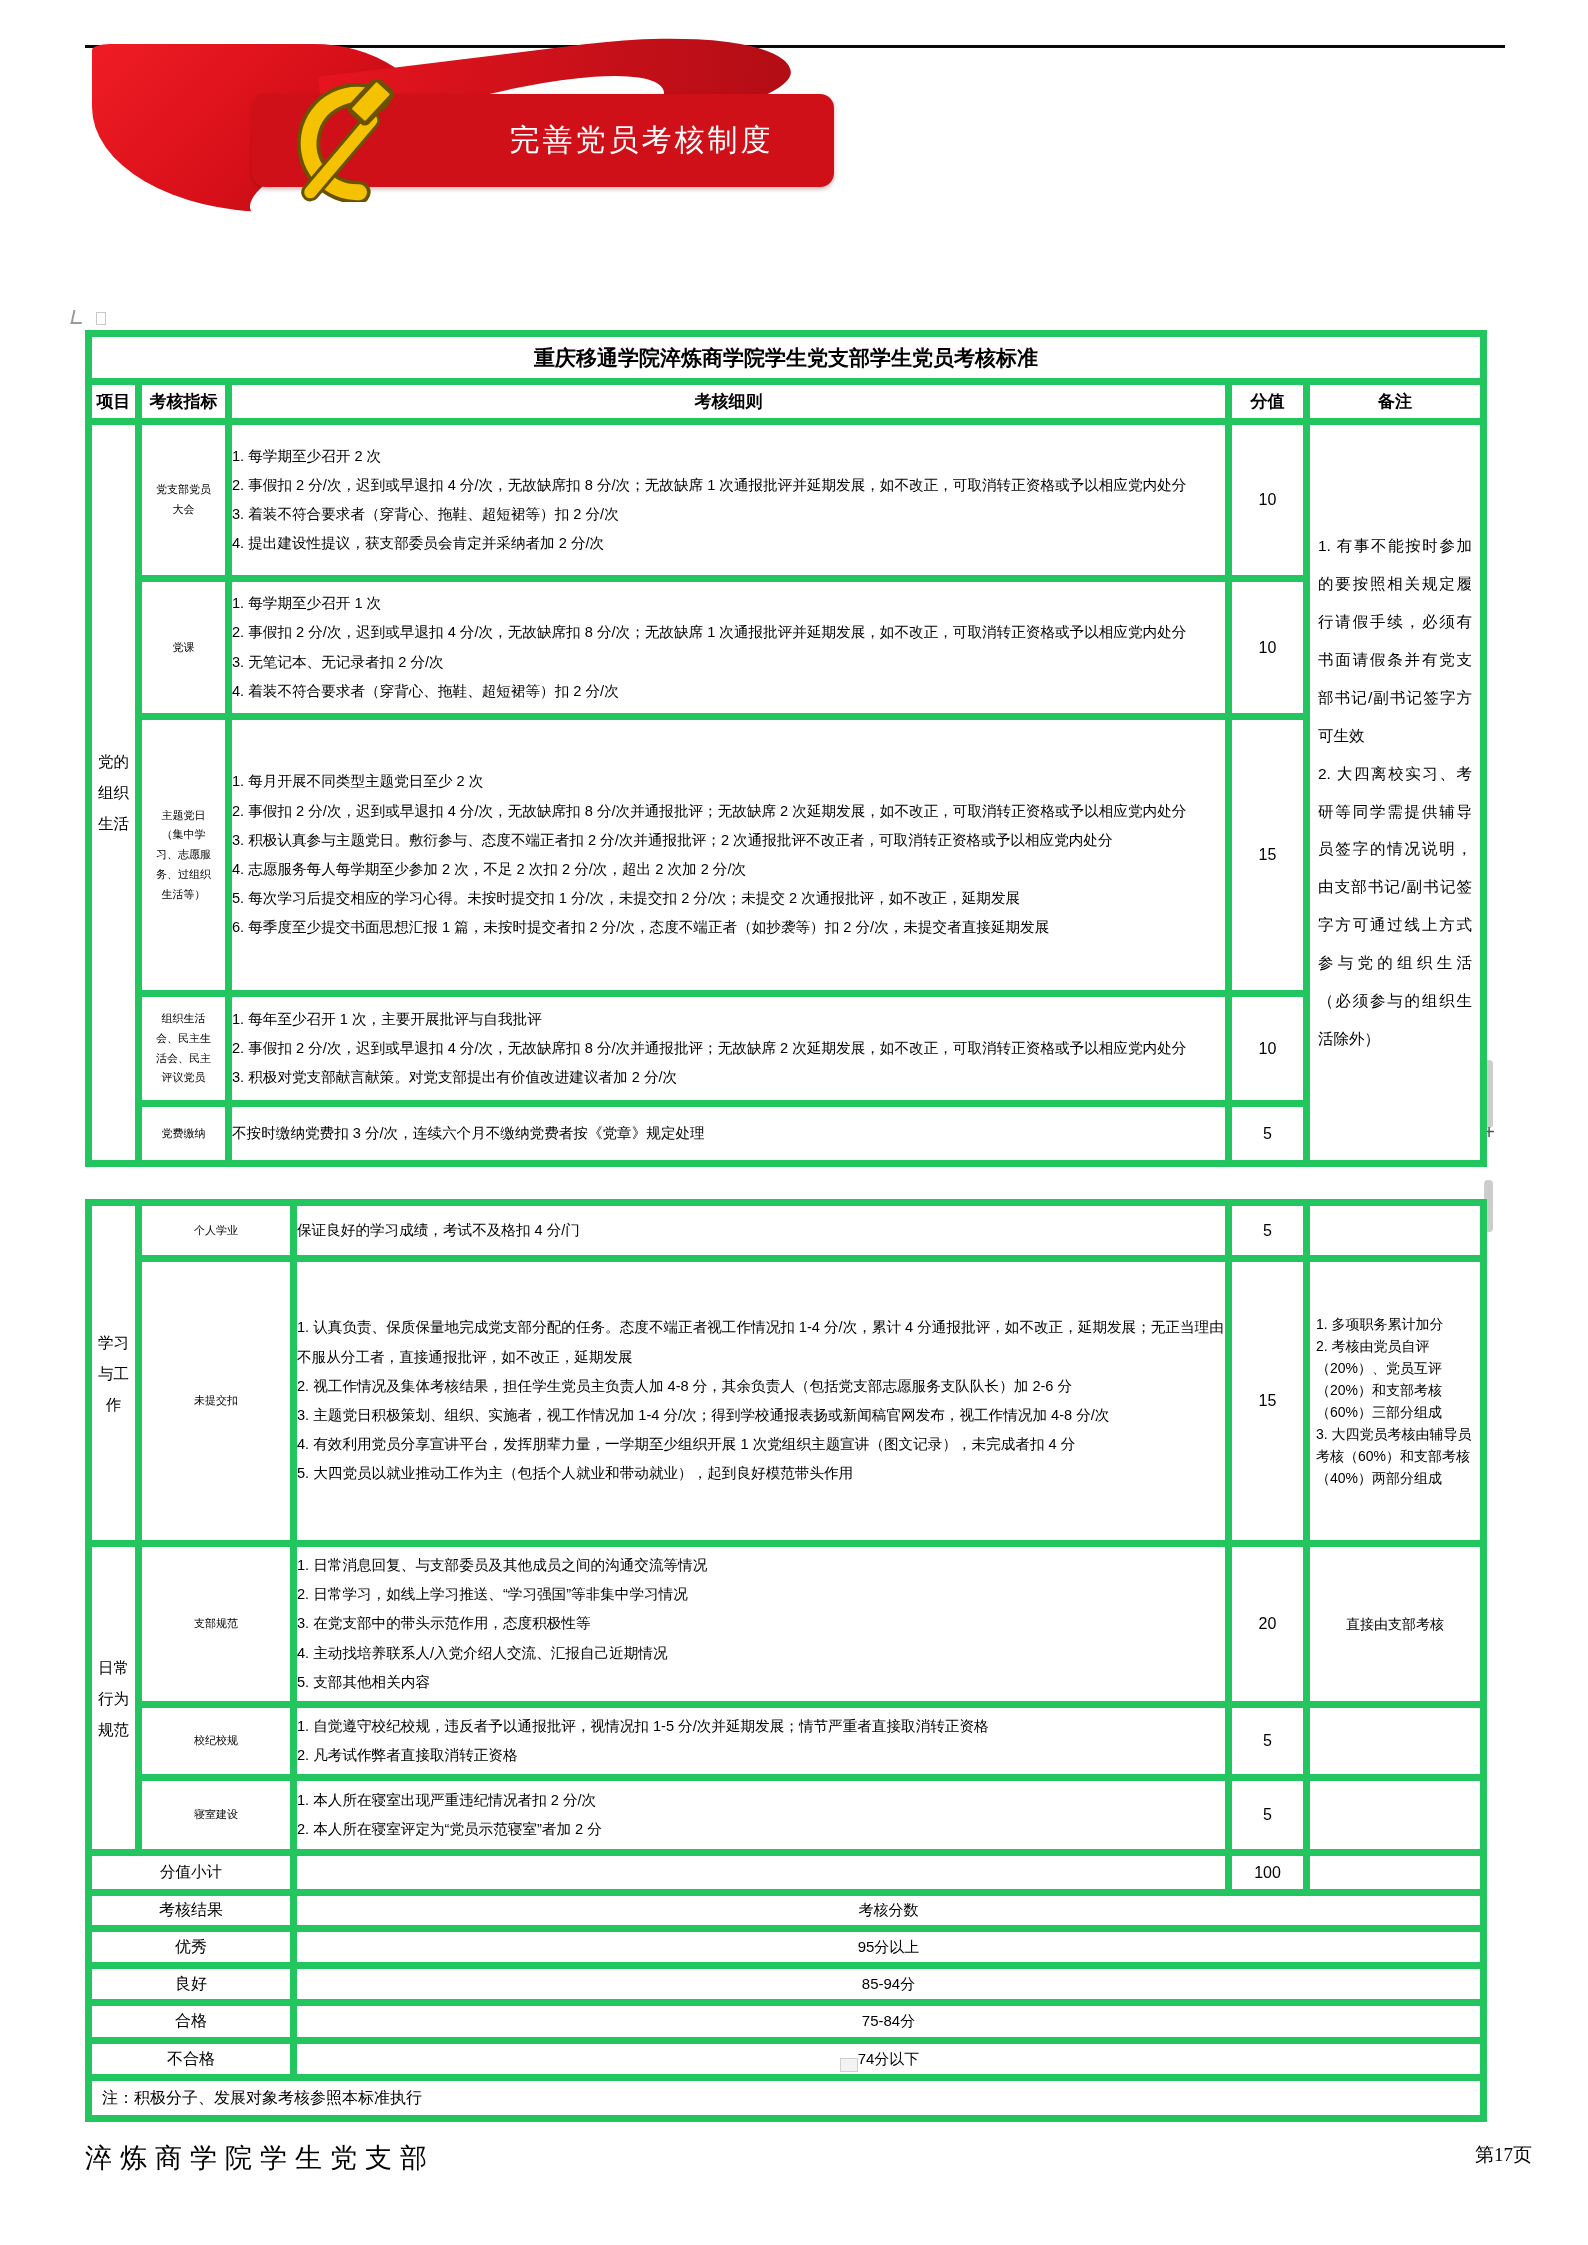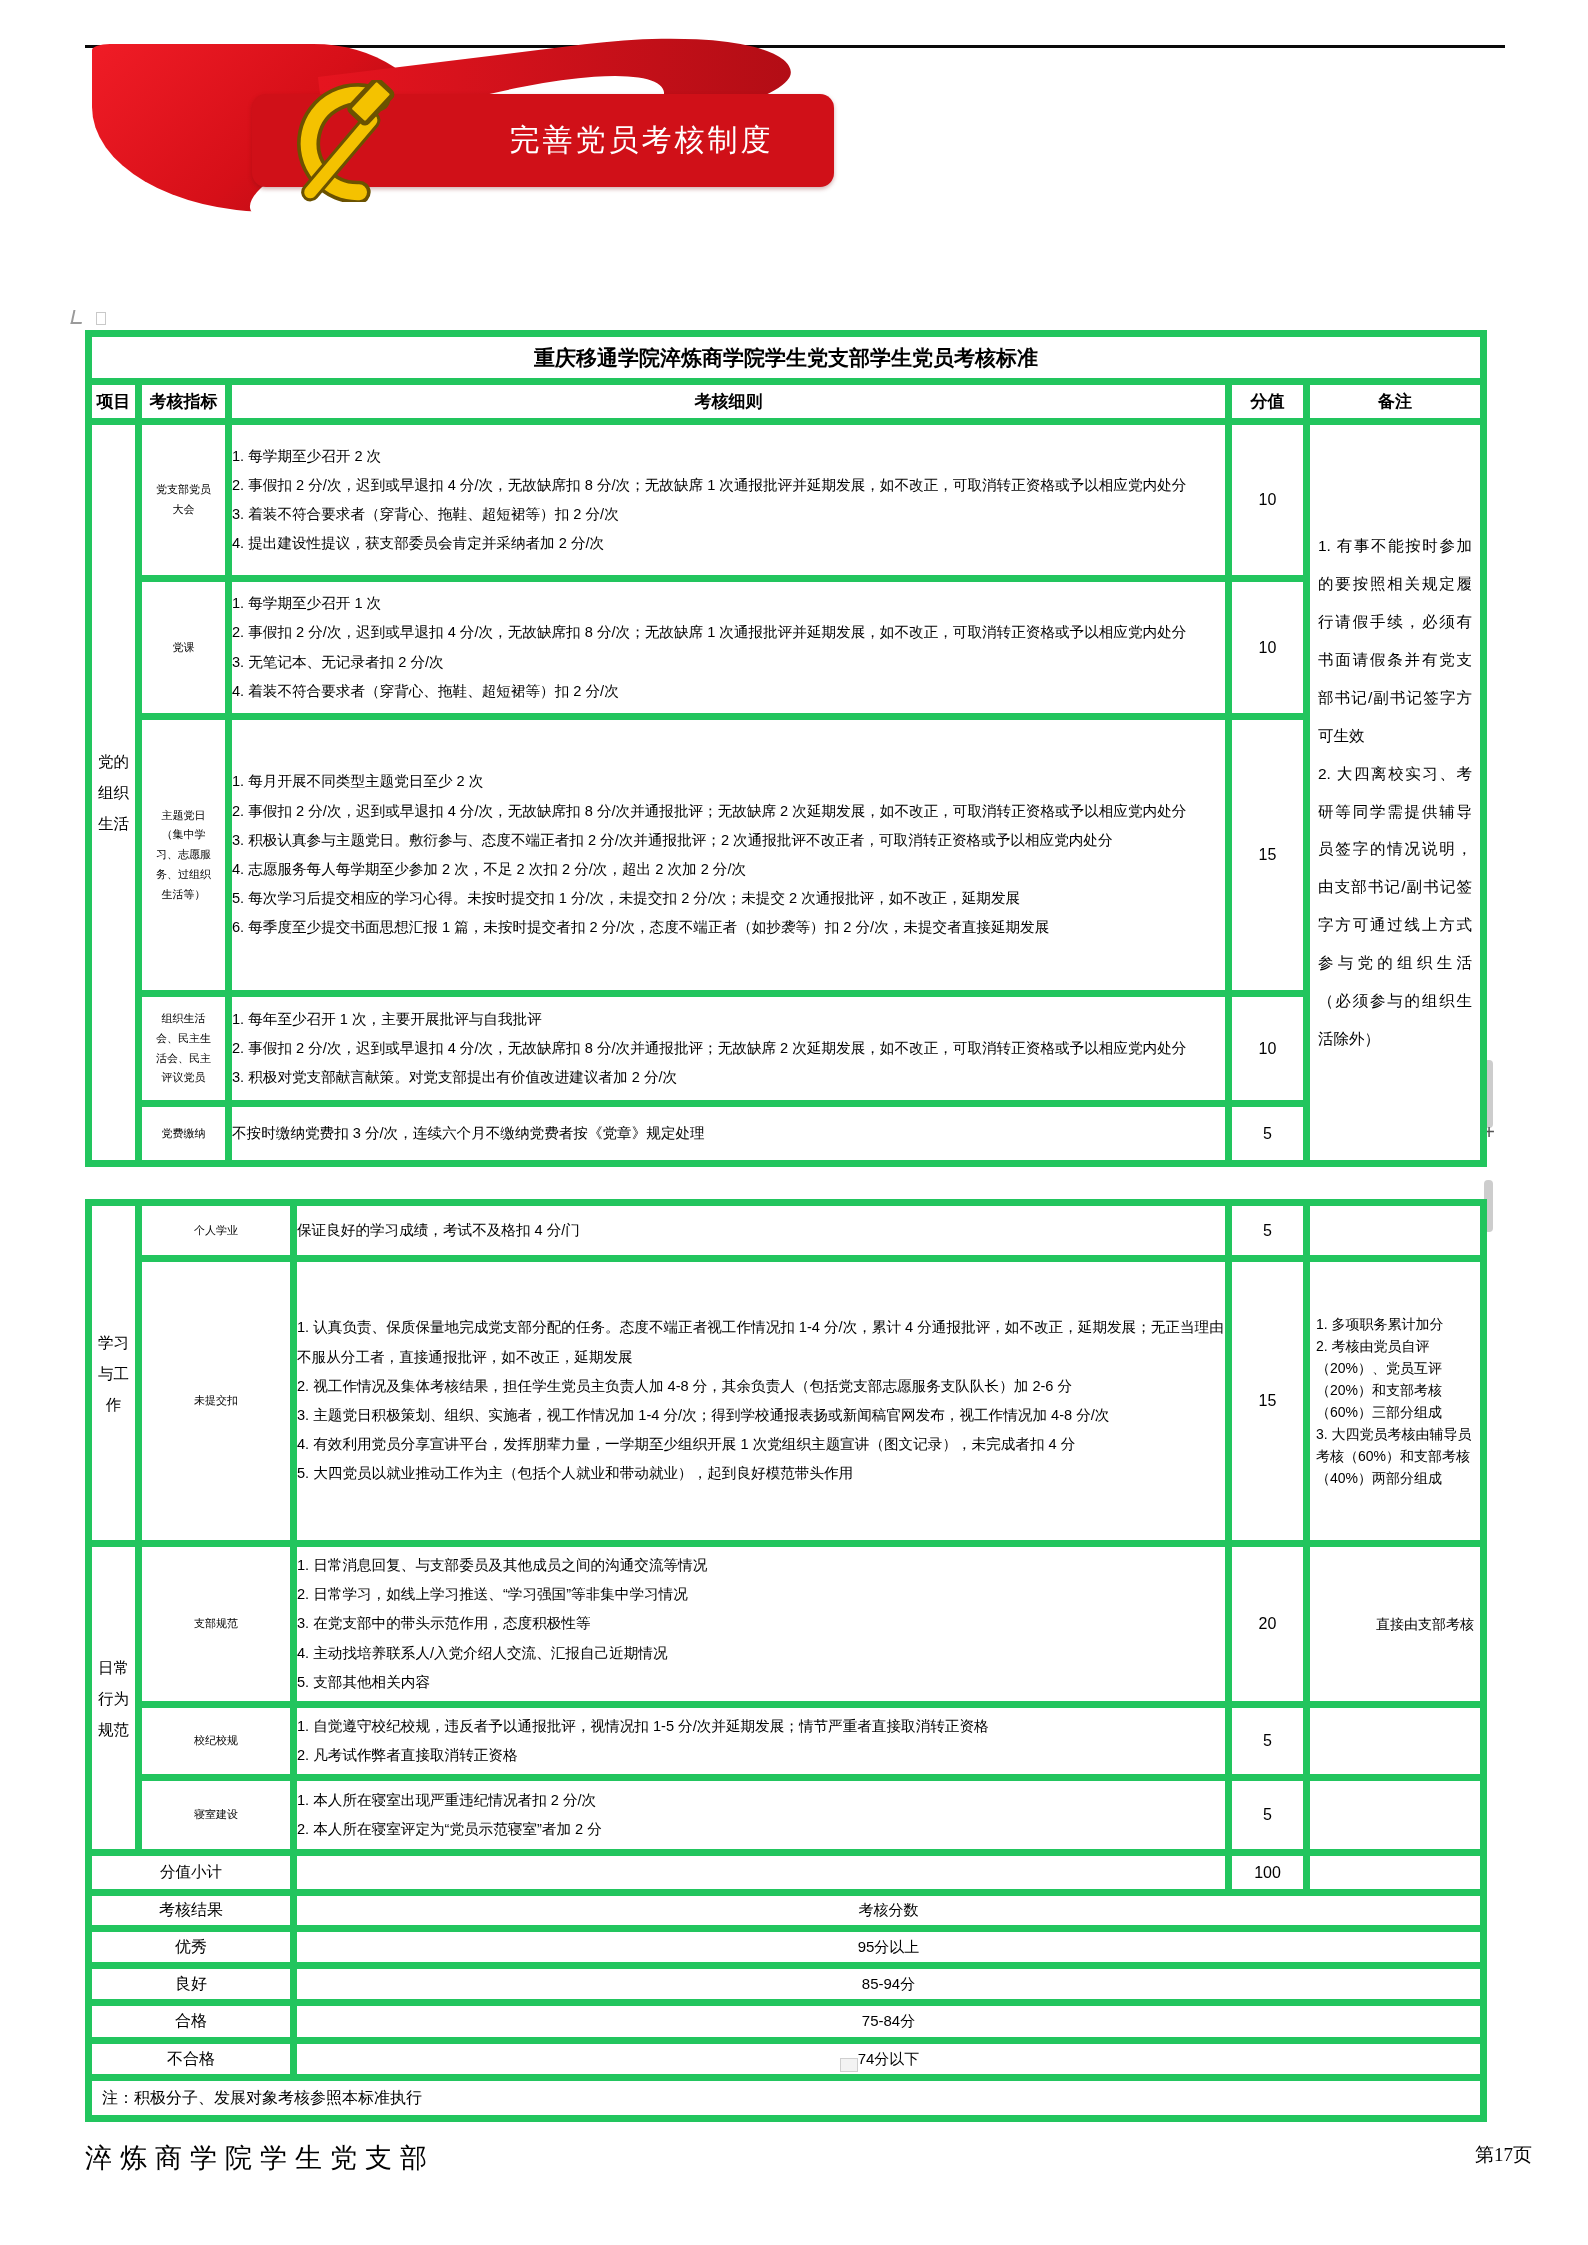--- a/index.html
+++ b/index.html
@@ -43,21 +43,21 @@
   table.t td{border:7px solid #22c55e;vertical-align:middle;overflow:hidden;}
   .t2{margin-top:32px;}
   td.title{ text-align:center;font-weight:bold;font-size:21px;border-bottom-width:2px !important;}
   td.hd{text-align:center;font-weight:bold;font-size:17px;}
   td.cat{text-align:center;font-size:15.5px;line-height:2.0;padding:2px;}
   td.ind{text-align:center;font-size:11px;line-height:1.8;padding:2px 12px;}
   td.det{padding:4px 0;font-size:14.6px;line-height:2.0;text-align:left;}
   td.score{text-align:center;font-size:16px;}
   td.remark1{padding:4px 8px;font-size:15.5px;line-height:2.45;text-align:justify;}
   td.remark2{padding:3px 6px;font-size:14px;line-height:1.58;text-align:left;}
-  td.remark2.center{text-align:right;}
+  td.remark2.center{text-align:center;}
   td.sub-label{text-align:center;font-size:15.5px;}
   td.grade-label{text-align:center;font-size:16px;}
   td.grade-value{text-align:center;font-size:15px;}
   td.note-cell{text-align:left;padding:6px 10px;font-size:16px;}
   tr.thick td{border-top-width:4px;}
   tr.medium td{border-top-width:2px;}
 
   
   .footer-left{position:absolute;left:85px;top:2140px;font-family:Liberation Sans, sans-serif;
                font-size:27px;letter-spacing:8px;}

